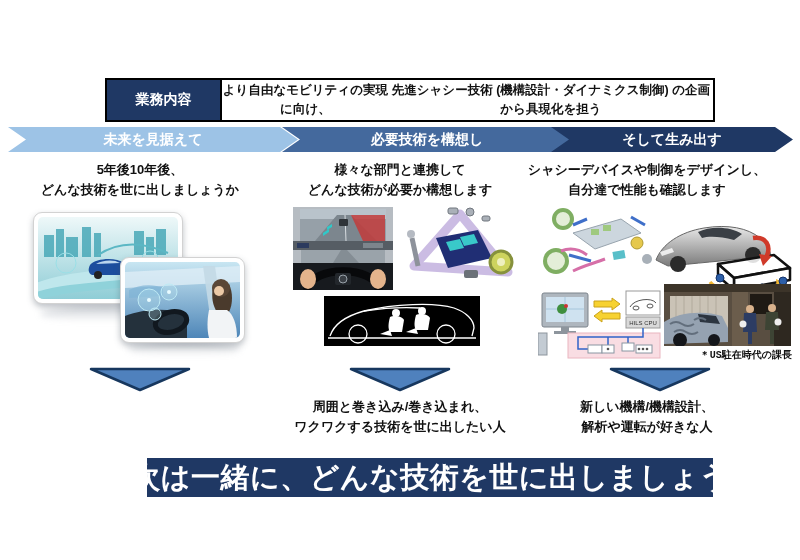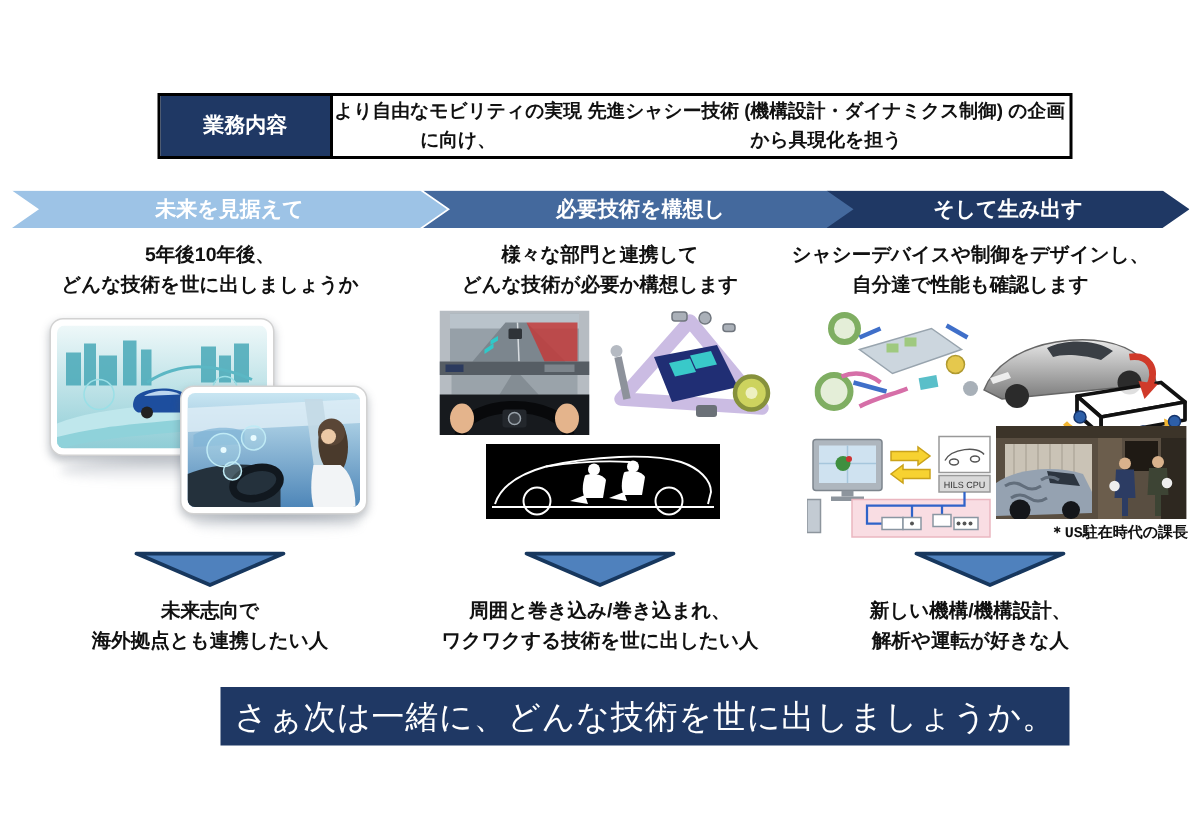--- a/index.html
+++ b/index.html
@@ -1,20 +1,20 @@
 <!DOCTYPE html>
 <html><head>
 <meta charset="utf-8">
 <style>
   html,body{margin:0;padding:0;background:#fff;}
   .slide{position:relative;width:800px;height:560px;background:#fff;overflow:hidden;
          font-family:"Liberation Sans","DejaVu Sans",sans-serif;color:#111;}
 
   
-  .header{position:absolute;left:105px;top:62px;width:610px;height:44px;border:2px solid #000;
+  .header{position:absolute;left:105px;top:78px;width:610px;height:44px;border:2px solid #000;
           display:flex;box-sizing:border-box;background:#fff;}
   .header-label{width:113px;background:#1F3864;color:#fff;font-weight:bold;font-size:14px;
                 display:flex;align-items:center;justify-content:center;border-right:2px solid #000;}
   .header-desc{flex:1;display:flex;flex-direction:row;align-items:center;justify-content:center;
                font-size:12.5px;font-weight:bold;line-height:1.5;text-align:center;}
 
   
   .chevron{position:absolute;top:127px;height:25px;color:#fff;font-weight:bold;font-size:14px;
            display:flex;align-items:center;justify-content:center;
            clip-path:polygon(0 0,calc(100% - 18px) 0,100% 50%,calc(100% - 18px) 100%,0 100%,18px 50%);}
@@ -42,21 +42,21 @@
 
   
   .tri{position:absolute;top:367px;width:104px;height:25px;}
 
   
   .caption{position:absolute;left:640px;top:348px;width:152px;text-align:right;
            font-size:10px;font-weight:bold;font-family:Liberation Mono, monospace;}
 
   
   .footer{position:absolute;left:147px;top:458px;width:566px;height:39px;background:#1F3864;
-          color:#fff;font-weight:normal;font-size:22px;display:flex;align-items:center;
+          color:#fff;font-weight:bold;font-size:29px;display:flex;align-items:center;
           justify-content:center;letter-spacing:.5px;white-space:nowrap;}
 </style>
 </head>
 <body>
 
 <div class="slide">
 
   <div class="header">
     <div class="header-label">業務内容</div>
     <div class="header-desc">
@@ -350,24 +350,20 @@
     <svg width="104" height="25" viewBox="0 0 104 25">
       <polygon points="3,2 101,2 52,23" fill="#4F81BD" stroke="#17375E" stroke-width="2.5" stroke-linejoin="round"></polygon>
     </svg>
   </div>
   <div class="tri" style="left:608px;">
     <svg width="104" height="25" viewBox="0 0 104 25">
       <polygon points="3,2 101,2 52,23" fill="#4F81BD" stroke="#17375E" stroke-width="2.5" stroke-linejoin="round"></polygon>
     </svg>
   </div>
 
-  <div class="coltext target c1">
-    <span>未来志向で</span><br>
-    <span>海外拠点とも連携したい人</span>
-  </div>
   <div class="coltext target c2">
     <span>周囲と巻き込み/巻き込まれ、</span><br>
     <span>ワクワクする技術を世に出したい人</span>
   </div>
   <div class="coltext target c3">
     <span>新しい機構/機構設計、</span><br>
     <span>解析や運転が好きな人</span>
   </div>
 
   <div class="footer">さぁ次は一緒に、どんな技術を世に出しましょうか。</div>

